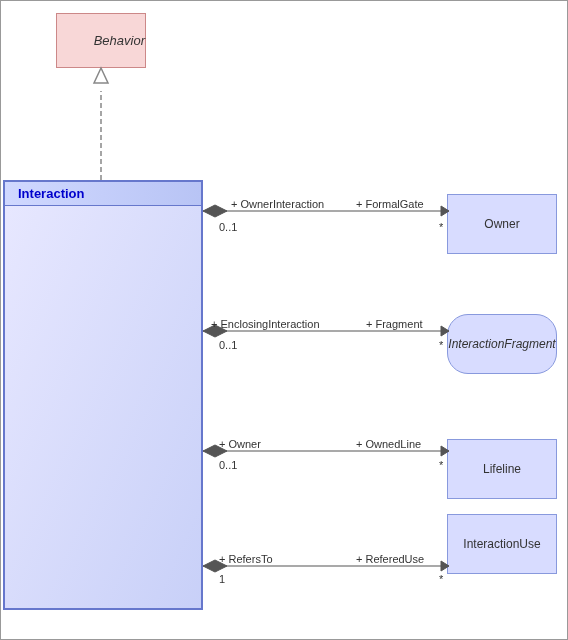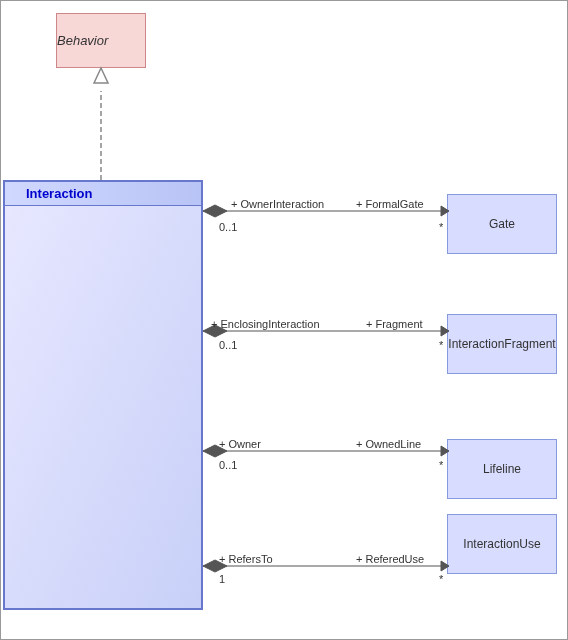--- a/index.html
+++ b/index.html
@@ -25,60 +25,62 @@
     .behavior-box {
       position: absolute;
       top: 12px;
       left: 55px;
       width: 90px;
       height: 55px;
       background: #f8d7d7;
       border: 1px solid #c88;
       display: flex;
       align-items: center;
-      justify-content: flex-start;
+      justify-content: flex-end;
       font-style: italic;
       font-size: 13px;
       color: #333;
     }
 
     
     .interaction-box {
       position: absolute;
       top: 179px;
       left: 2px;
       width: 200px;
       height: 430px;
       background: linear-gradient(to bottom right, #e8e8ff, #c8d0f8);
       border: 2px solid #6677cc;
     }
     .interaction-box-title {
       font-weight: bold;
       color: #0000cc;
       font-size: 13px;
-      padding: 4px 21px;
+      padding: 4px 13px;
       border-bottom: 1px solid #6677cc;
       background: linear-gradient(to right, #d0d8ff, #b8c4f5);
     }
 
     
     .right-box {
       position: absolute;
       width: 110px;
       height: 60px;
       background: #d8dcff;
       border: 1px solid #8899dd;
       display: flex;
       align-items: center;
       justify-content: center;
       font-size: 12px;
       color: #333;
       text-align: center;
     }
     .right-box.italic-text {
+      font-style: italic;
+      border-radius: 21px;
     }
 
     
     .gate-box {
       top: 193px;
       right: 10px;
     }
 
     
     .interaction-fragment-box {
@@ -126,21 +128,21 @@
 
   <div class="behavior-box">
     <span>Behavior</span>
   </div>
 
   <div class="interaction-box">
     <div class="interaction-box-title">Interaction</div>
   </div>
 
   <div class="right-box gate-box">
-    <span>Gate</span>
+    <span>Owner</span>
   </div>
 
   <div class="right-box interaction-fragment-box italic-text">
     <span>InteractionFragment</span>
   </div>
 
   <div class="right-box lifeline-box">
     <span>Lifeline</span>
   </div>
 

